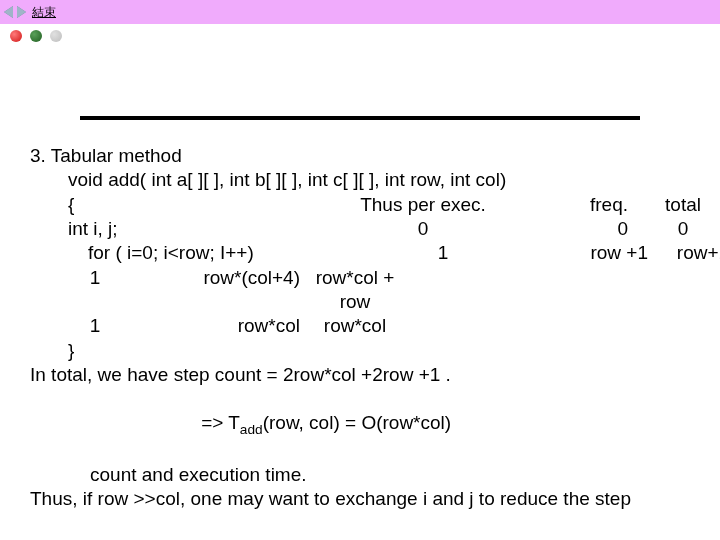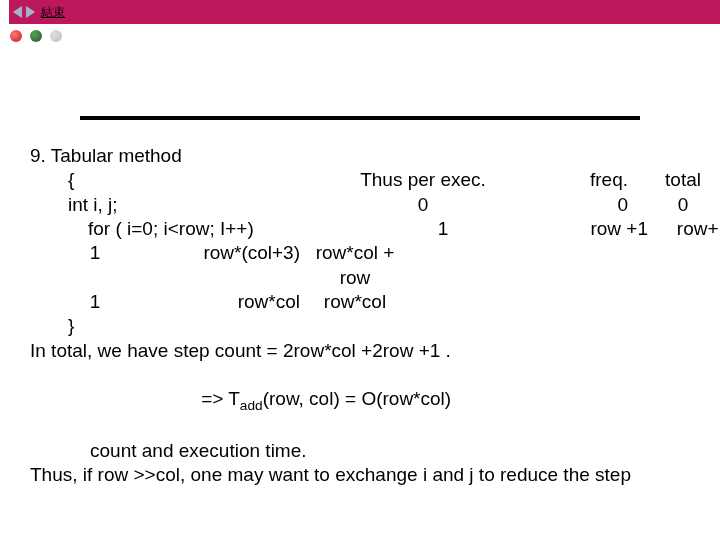--- a/index.html
+++ b/index.html
@@ -10,22 +10,21 @@
     background: #fff;
     font-family: Arial, "Helvetica Neue", sans-serif;
     color: #000;
   }
   .toolbar {
     height: 20px;
     display: flex;
     align-items: center;
     gap: 4px;
     padding: 2px 4px;
-    background: #be185d;
-    margin-left: 9px;
+    background: #f0abfc;
   }
   .tb-end {
     font-size: 12px;
     text-decoration: underline;
     color: #000;
     margin-left: 2px;
   }
   .tri {
     display: inline-block;
     font-size: 0;
@@ -94,22 +93,23 @@
 <div class="dots-row">
   <span class="dot dot-red"></span>
   <span class="dot dot-on"></span>
   <span class="dot dot-off"></span>
 </div>
 
 <div class="hr-top"></div>
 
 <div class="content">
 
-  <div class="row">9. Tabular method</div>
+  <div class="row">3. Tabular method</div>
 
+  <div class="row indent1">void add( int a[ ][ ], int b[ ][ ], int c[ ][ ], int row, int col)</div>
 
   <div class="cols">
     <div class="c-code row indent1">{</div>
     <div class="c-step">Thus per exec.</div>
     <div class="c-freq">freq.</div>
     <div class="c-total">total</div>
   </div>
 
   <div class="cols">
     <div class="c-code row indent1">int i, j;</div>
@@ -120,21 +120,21 @@
 
   <div class="cols">
     <div class="c-code row indent2">for ( i=0; i&lt;row; I++)</div>
     <div class="c-step">1</div>
     <div class="c-freq">row +1</div>
     <div class="c-total">row+1</div>
   </div>
 
   <div class="cols">
     <div class="c-step">1</div>
-    <div class="c-freq">row*(col+3)</div>
+    <div class="c-freq">row*(col+4)</div>
     <div class="c-total">row*col + row</div>
   </div>
 
   <div class="cols">
     <div class="c-step">1</div>
     <div class="c-freq">row*col</div>
     <div class="c-total">row*col</div>
   </div>
 
   <div class="row indent1">}</div>

